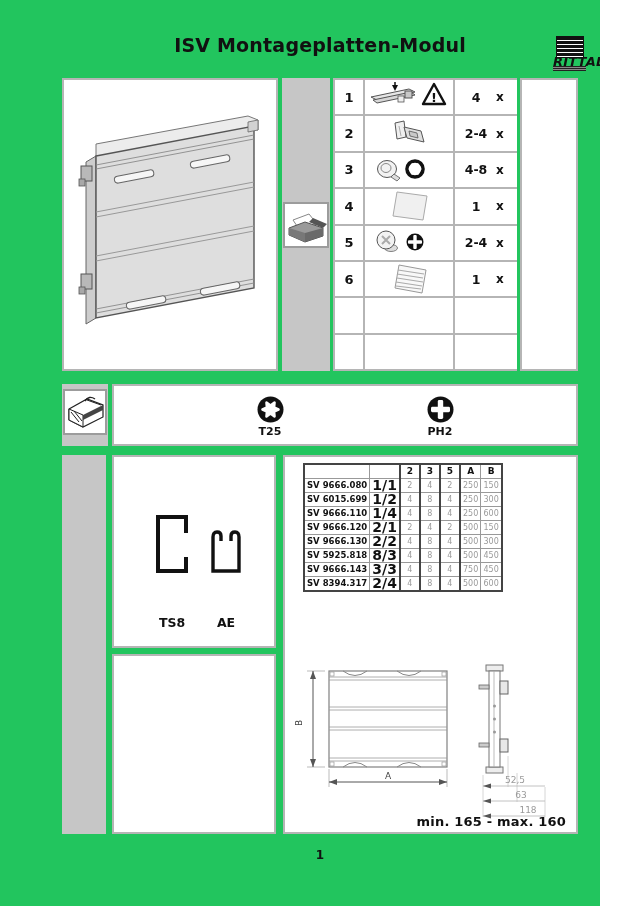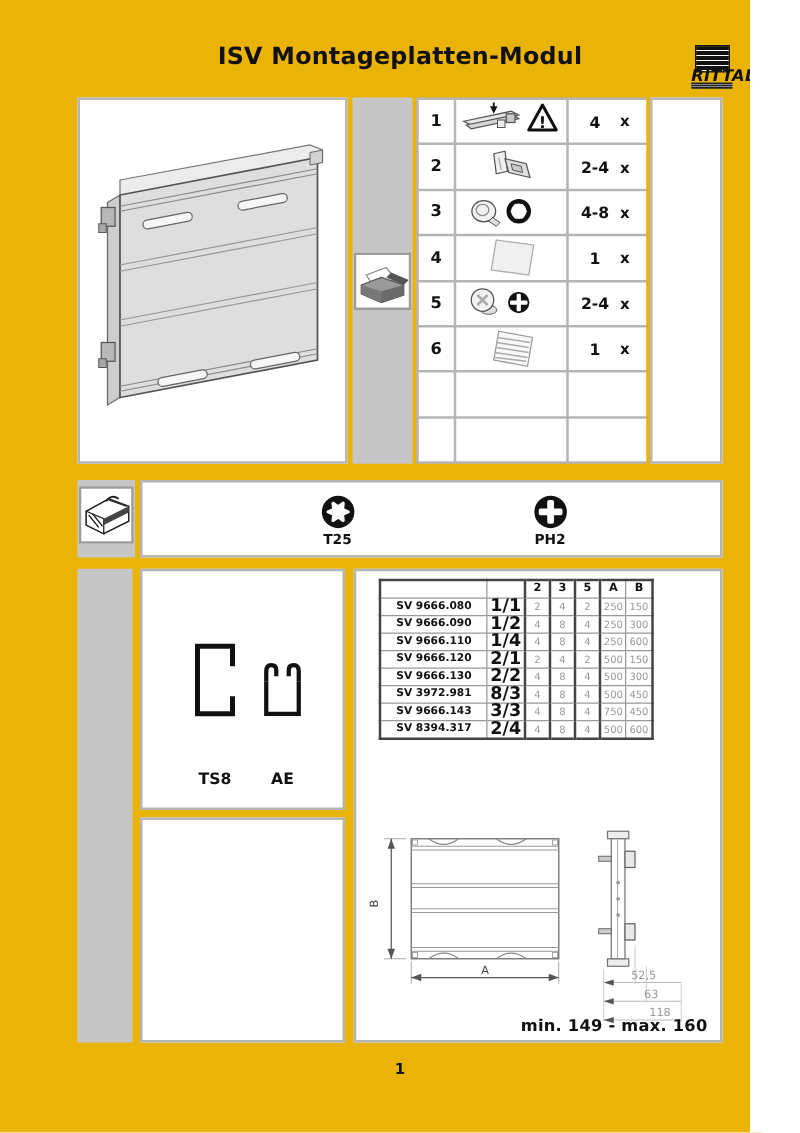--- a/index.html
+++ b/index.html
@@ -1,18 +1,18 @@
 <!DOCTYPE html>
 <html><head>
 <meta charset="utf-8">
 <style>
   * { box-sizing: border-box; }
   html,body { margin:0; padding:0; background:#fff; }
   body { font-family:"DejaVu Sans","Liberation Sans",sans-serif; color:#111; }
-  .page { position:relative; width:600px; height:906px; background:#eab308; overflow:hidden; }
+  .page { position:relative; width:600px; height:906px; background:#22c55e; overflow:hidden; }
 
   .title { position:absolute; top:34px; left:0; width:640px; text-align:center;
            font-size:19px; font-weight:bold; letter-spacing:0.2px; }
   .subtitle { position:absolute; top:58px; left:0; width:640px; text-align:center;
               font-size:15px; font-weight:bold; letter-spacing:-0.3px; }
 
   .logo { position:absolute; left:553px; top:36px; width:33px; }
   .logo-sq { width:28px; height:22px; margin-left:3px; border:1px solid #111;
              background:repeating-linear-gradient(180deg,#111 0 3px,#fff 3px 4px); }
   .logo-text { font-size:13px; font-weight:bold; font-style:italic; letter-spacing:0.2px;
@@ -38,21 +38,21 @@
   .tool .lbl { font-size:11px; font-weight:bold; margin-top:2px; }
 
   
   .profile-lbl { position:absolute; font-size:12.5px; font-weight:bold; text-align:center;margin-top:32px; }
 
   
   .vtable { border-collapse:collapse; background:#fff; }
   .vtable td { border:1px solid #999; height:13px; text-align:center;
                padding:0 2px; font-size:8px; line-height:13px; }
   .vtable .model  { font-size:8.5px; font-weight:bold; text-align:left;
-                    padding:0 12px; white-space:nowrap; }
+                    padding:0 2px; white-space:nowrap; }
   .vtable .config { font-size:14px; font-weight:bold; width:24px; }
   .vtable .hd { font-size:9px; font-weight:bold; color:#111; }
   .vtable .num { color:#9a9a9a; }
   .vtable .cA { width:21px; } .vtable .cB { width:21px; }
   .vtable .c2, .vtable .c3, .vtable .c5 { width:20px; }
   .vtable .c2 { border-left:2px solid #444; }
   .vtable .c2, .vtable .c3, .vtable .c5 { border-right:2px solid #444; }
   .vtable { border:2px solid #444; }
 
   .range-note { position:absolute; right:10px; bottom:3px;
@@ -290,21 +290,21 @@
       <tr>
         <td class="model">SV 9666.080</td>
             <td class="config">1/1</td>
         <td class="c2 num">2</td>
             <td class="c3 num">4</td>
         <td class="c5 num">2</td>
             <td class="cA num">250</td>
         <td class="cB num">150</td>
       </tr>
       <tr>
-        <td class="model">SV 9666.090</td>
+        <td class="model">SV 6015.699</td>
             <td class="config">1/2</td>
         <td class="c2 num">4</td>
             <td class="c3 num">8</td>
         <td class="c5 num">4</td>
             <td class="cA num">250</td>
         <td class="cB num">300</td>
       </tr>
       <tr>
         <td class="model">SV 9666.110</td>
             <td class="config">1/4</td>
@@ -326,21 +326,21 @@
       <tr>
         <td class="model">SV 9666.130</td>
             <td class="config">2/2</td>
         <td class="c2 num">4</td>
             <td class="c3 num">8</td>
         <td class="c5 num">4</td>
             <td class="cA num">500</td>
         <td class="cB num">300</td>
       </tr>
       <tr>
-        <td class="model">SV 3972.981</td>
+        <td class="model">SV 5925.818</td>
             <td class="config">8/3</td>
         <td class="c2 num">4</td>
             <td class="c3 num">8</td>
         <td class="c5 num">4</td>
             <td class="cA num">500</td>
         <td class="cB num">450</td>
       </tr>
       <tr>
         <td class="model">SV 9666.143</td>
             <td class="config">3/3</td>
@@ -416,18 +416,18 @@
       <polygon points="190,125 198,122.5 198,127.5" fill="#555"></polygon>
       <text class="dimtext" x="222" y="122" text-anchor="middle">52,5</text>
       <line x1="190" y1="140" x2="252" y2="140" stroke="#bbb" stroke-width="0.9"></line>
       <polygon points="190,140 198,137.5 198,142.5" fill="#555"></polygon>
       <text class="dimtext" x="228" y="137" text-anchor="middle">63</text>
       <line x1="190" y1="155" x2="252" y2="155" stroke="#bbb" stroke-width="0.9"></line>
       <polygon points="190,155 198,152.5 198,157.5" fill="#555"></polygon>
       <text class="dimtext" x="235" y="152" text-anchor="middle">118</text>
     </svg>
 
-    <div class="range-note">min. 149 - max. 160</div>
+    <div class="range-note">min. 165 - max. 160</div>
   </div>
 
   <div class="page-num">1</div>
 
 </div>
 
 </body></html>

